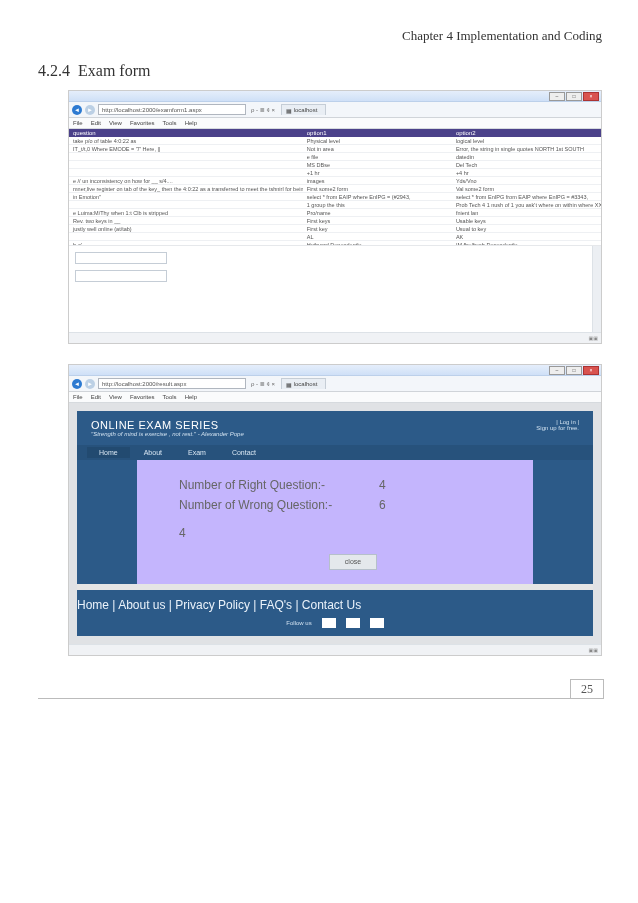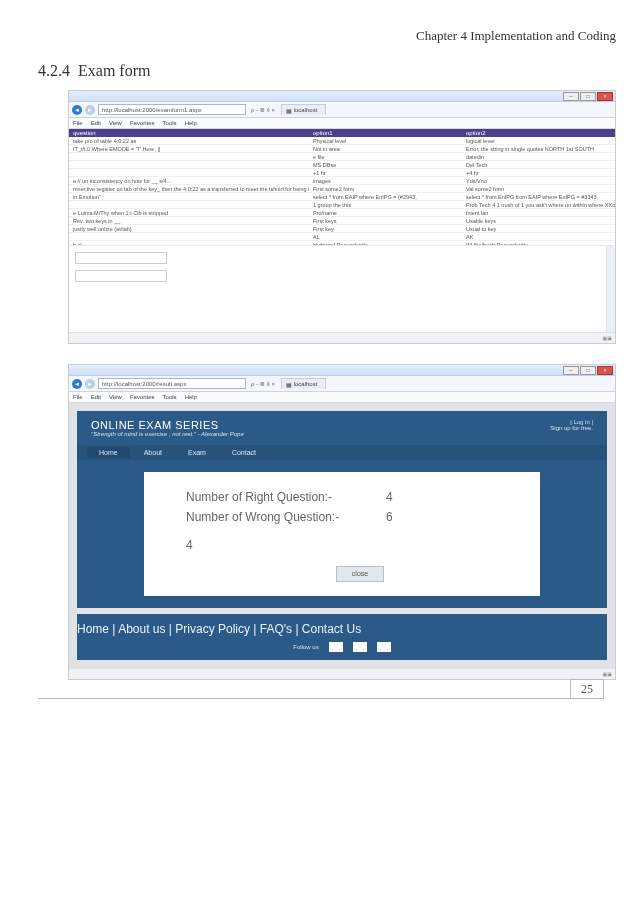--- a/index.html
+++ b/index.html
@@ -1,16 +1,16 @@
 <!DOCTYPE html>
 <html><head>
 <meta charset="utf-8">
 <style>
   html,body{margin:0;padding:0;width:638px;font-family:"Times New Roman",serif;color:#333;background:#fff}
-  .page{width:638px;height:719px;position:relative;box-sizing:border-box;padding:28px 16px 0 38px}
+  .page{width:638px;height:719px;position:relative;box-sizing:border-box;padding:28px 30px 0 38px}
   .chapter-head{text-align:right;font-size:13px;margin:0 6px 18px 0;color:#333}
   .sec-title{font-size:16px;margin:4px 0 10px 0}
   .screenshot-frame{margin:0 6px 20px 30px;border:1px solid #ccc;background:#fff;font-family:"Segoe UI",Tahoma,sans-serif;font-size:7px;color:#444}
   
   .win-top{height:10px;background:linear-gradient(#e5eefb,#cfe0f7);border-bottom:1px solid #bcd0ea;display:flex;justify-content:flex-end;align-items:center;gap:1px;padding-right:2px}
   .win-btn{width:14px;height:7px;border:1px solid #999;background:#eee;font-size:5px;line-height:6px;text-align:center}
   .win-btn.close{background:#d9534f;color:#fff;border-color:#a33}
   .addr-row{display:flex;align-items:center;gap:3px;padding:2px 3px;border-bottom:1px solid #d0d4d9;background:#f3f6fa}
   .nav-circle{width:10px;height:10px;border-radius:50%;background:#2d7ad1;display:flex;align-items:center;justify-content:center;color:#fff;font-size:6px}
   .addr-input{flex:0 0 140px;height:9px;border:1px solid #b0b6bf;background:#fff;padding:0 3px;font-size:6px;color:#555;display:flex;align-items:center}
@@ -33,21 +33,21 @@
   
   #shot2 .content-wrap{background:#e0e2e5;padding:8px}
   #shot2 .site{background:#2c5a88}
   #shot2 .banner{padding:8px 14px;color:#fff;display:flex;justify-content:space-between;align-items:flex-start}
   #shot2 .brand{font-weight:normal;font-size:11px;letter-spacing:0.5px}
   #shot2 .tagline{font-size:6px;color:#cfe0ef;font-style:italic}
   #shot2 .auth{font-size:6px;color:#cfe0ef;text-align:right}
   #shot2 .navbar{display:flex;gap:2px;background:#27527c;padding:2px 10px}
   #shot2 .navbar div{padding:2px 12px;font-size:7px;color:#d7e5f2}
   #shot2 .navbar div.first{background:#224a70}
-  #shot2 .panel{background:#ffffff;margin:12px auto;width:340px;padding:18px 14px 14px 42px;color:#666}
+  #shot2 .panel{background:#c4b5fd;margin:0 auto;width:340px;padding:18px 14px 14px 42px;color:#666}
   #shot2 .panel-row{display:flex;font-size:12px;margin-bottom:6px}
   #shot2 .panel-row .lbl{flex:0 0 200px}
   #shot2 .panel-row .val{flex:0 0 40px}
   #shot2 .panel-row.total{margin-top:14px}
   #shot2 .close-btn{display:block;margin:14px 0 0 150px;width:46px;height:14px;background:#e4e8ec;border:1px solid #b6c0ca;font-size:7px;text-align:center;line-height:13px;color:#555}
   #shot2 .footer-links{text-align:left;padding:8px 0 2px 0;font-size:12px;color:#eaf2fa;border-top:6px solid #e5e5e5}
   #shot2 .social-row{display:flex;justify-content:center;align-items:center;gap:10px;padding:4px 0 8px 0;color:#cfe0ef;font-size:6px}
   #shot2 .social-row .ic{width:14px;height:10px;background:#fff}
   
   .pg-box{position:absolute;right:34px;bottom:20px;border:1px solid #bbb;border-bottom:none;padding:2px 10px;font-size:12px;color:#555}

